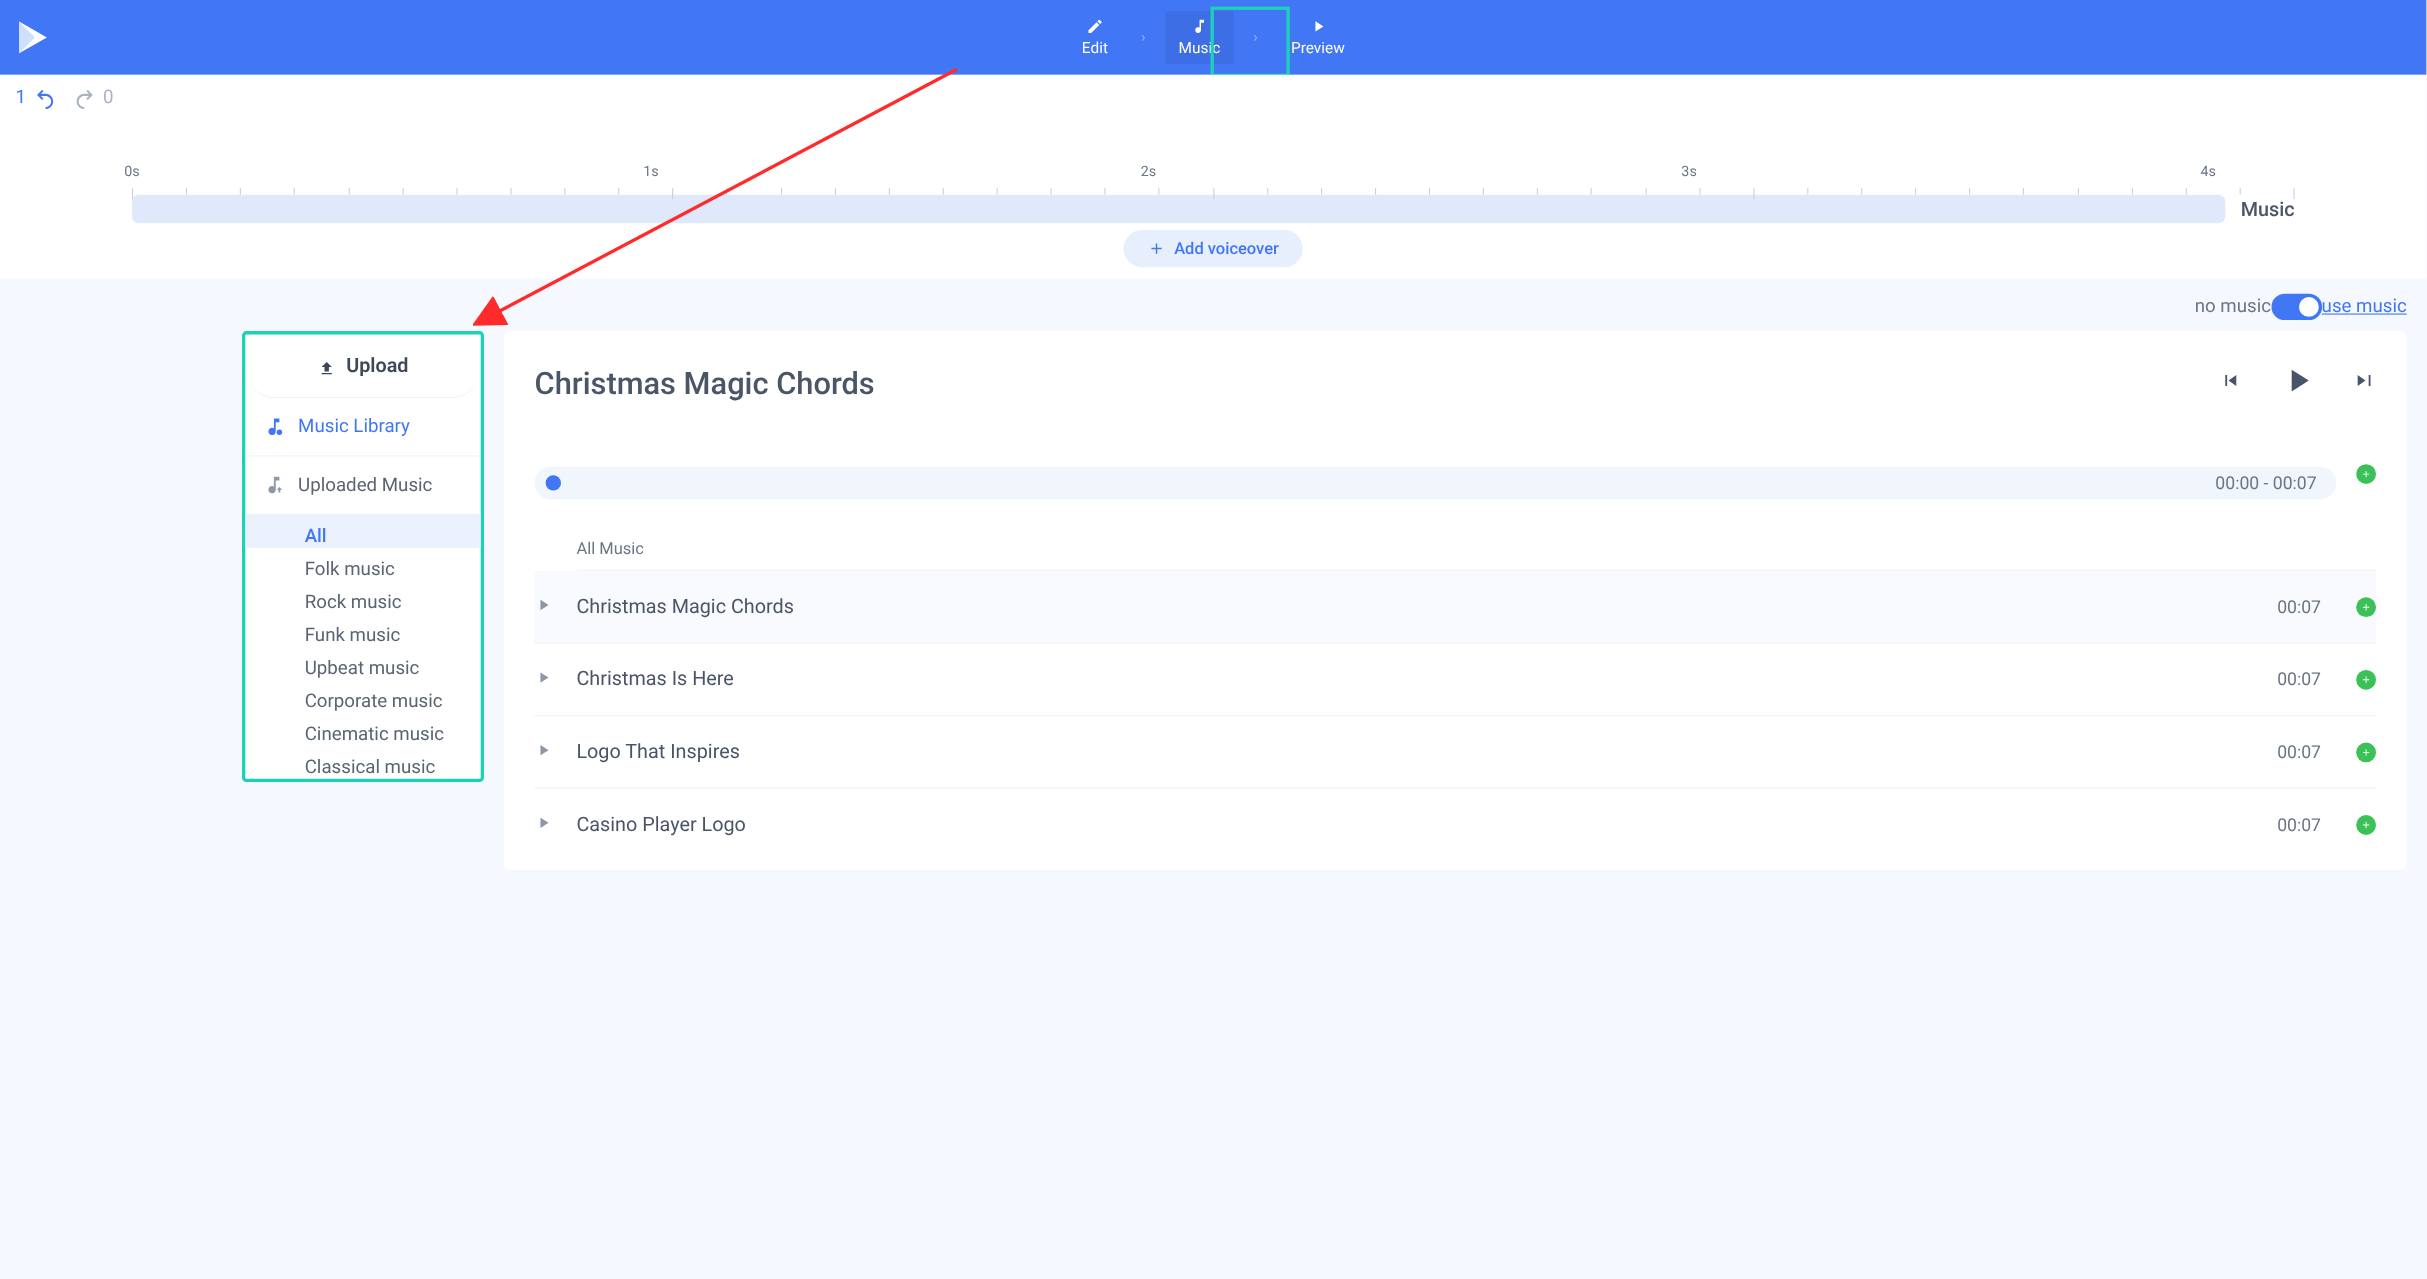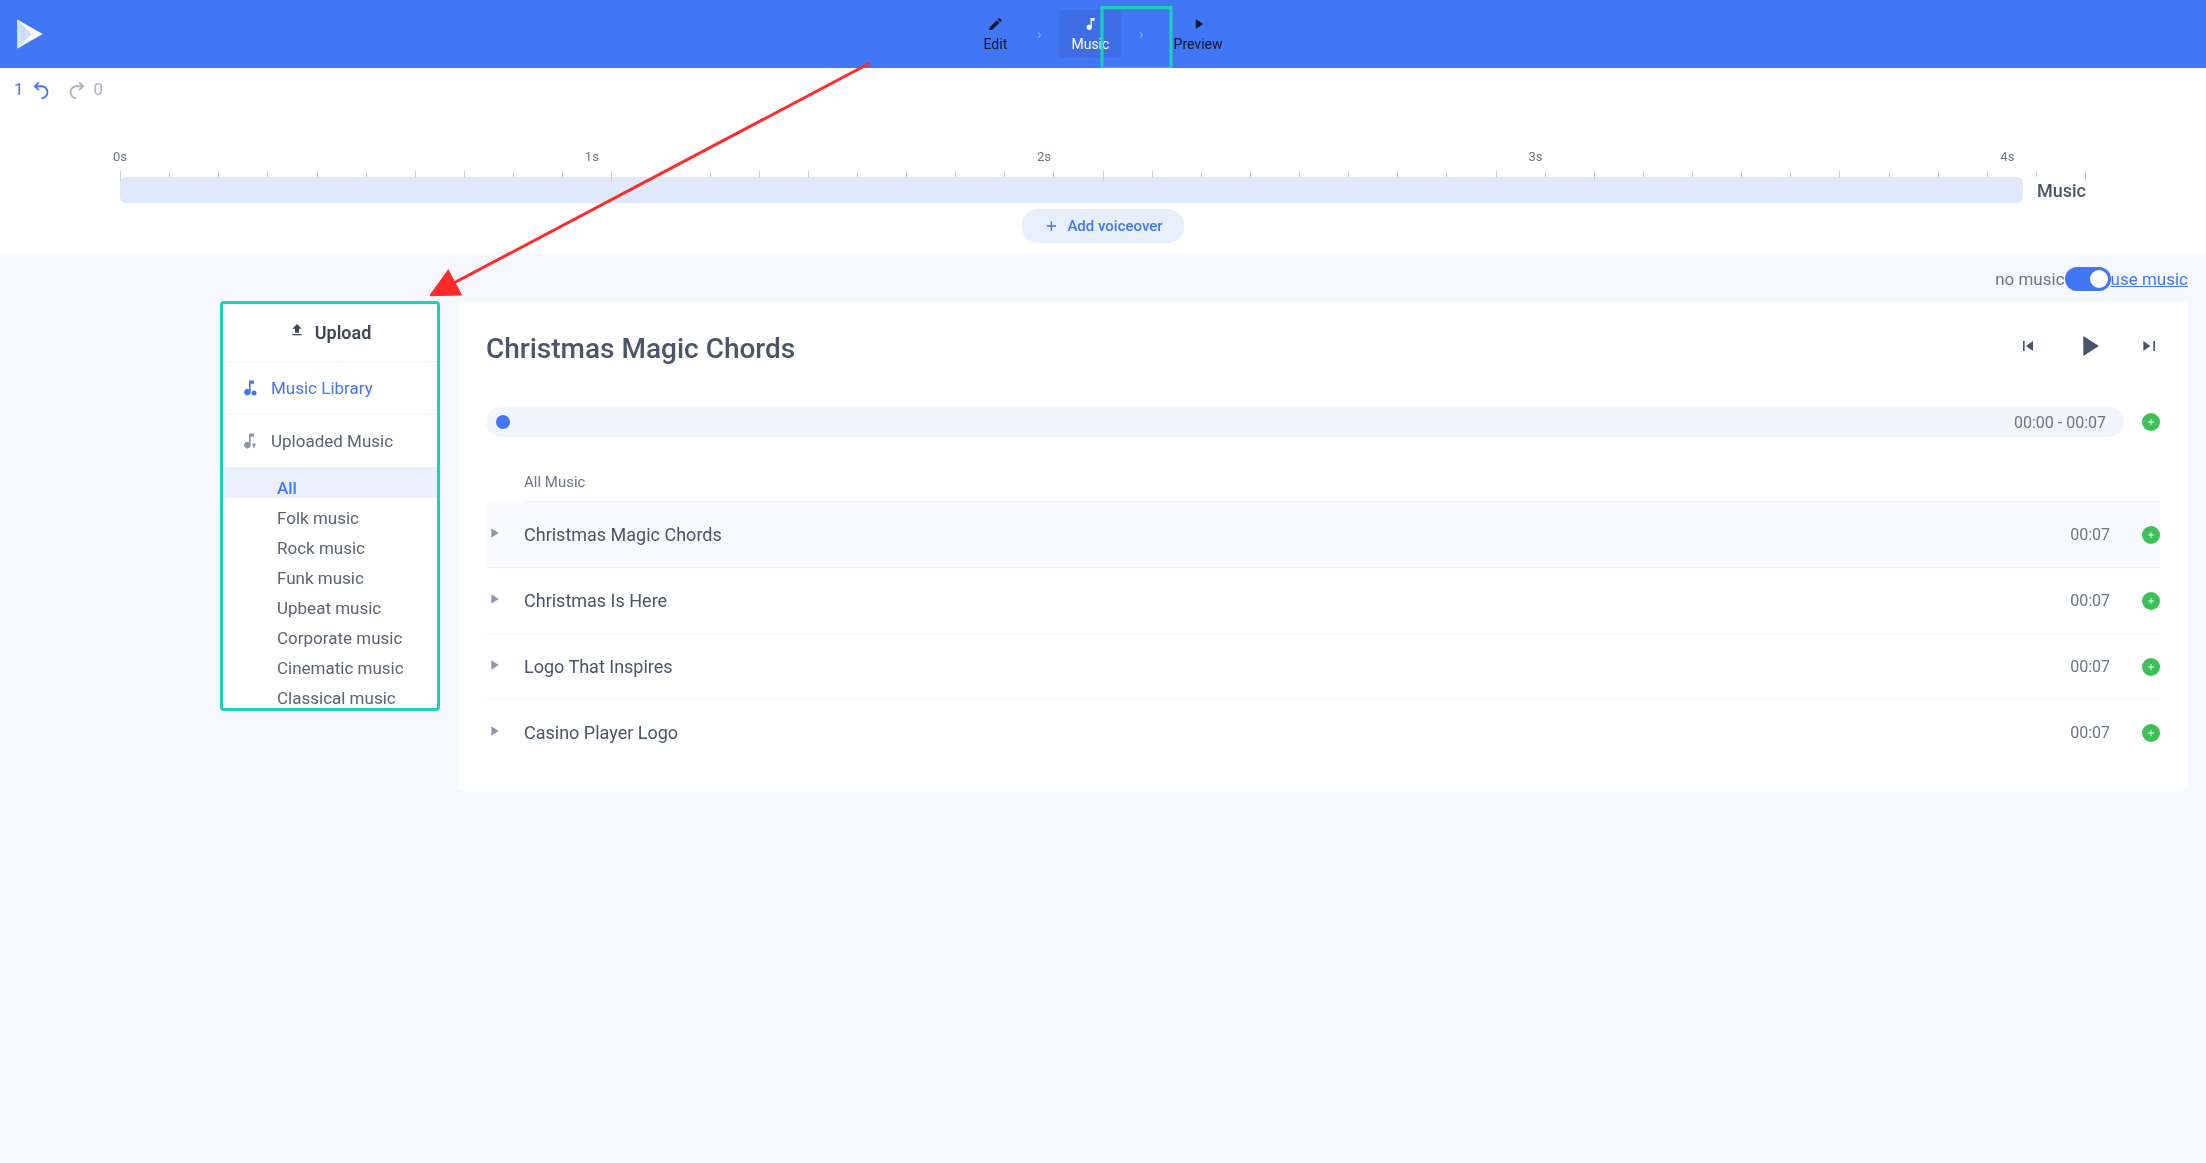--- a/index.html
+++ b/index.html
@@ -1,21 +1,21 @@
 <!DOCTYPE html>
 <html><head>
 <meta charset="utf-8">
 <style>
   * { box-sizing: border-box; margin: 0; padding: 0; }
   body { font-family: -apple-system, BlinkMacSystemFont, "Segoe UI", Roboto, sans-serif; background: #f5f8fe; color: #4a5568; overflow: hidden; }
 
   .topbar { background: #4176f5; height: 68px; display: flex; align-items: center; position: relative; }
   .logo { margin-left: 12px; width: 36px; height: 36px; }
   .top-tabs { position: absolute; left: 50%; transform: translateX(-50%); display: flex; align-items: center; gap: 18px; }
-  .top-tab { display: flex; flex-direction: column; align-items: center; gap: 4px; color: #0f172a; cursor: pointer; padding: 6px 12px; font-size: 14px; }
+  .top-tab { display: flex; flex-direction: column; align-items: center; gap: 4px; color: #ffffff; cursor: pointer; padding: 6px 12px; font-size: 14px; }
   .top-tab.active { color: #fff; background: #3d6ee6; border-radius: 2px; }
   .top-tab-highlight { position: absolute; border: 3px solid #1dd1b8; left: 50%; transform: translateX(-50%); top: -4px; height: 64px; width: 72px; margin-left: 34px; pointer-events: none; }
   .chev-sep { color: #8fb0f9; font-size: 14px; }
 
   .toolbar2 { background: #fff; height: 185px; position: relative; }
   .undo-redo { display: flex; align-items: center; gap: 14px; padding: 10px 14px; font-size: 17px; }
   .undo-group, .redo-group { display: flex; align-items: center; gap: 6px; cursor: pointer; }
   .undo-group { color: #4176f5; }
   .redo-group { color: #aab3c0; }
 
@@ -33,38 +33,38 @@
 
   .music-toggle-row { display:flex; justify-content:flex-end; align-items:center; padding:14px 18px 10px; font-size:17px; }
   .toggle-label-off { color:#6b7684; }
   .toggle-label-on { color:#4176f5;text-decoration:underline; }
   .toggle { width:46px; height:24px; background:#4176f5; border-radius:14px; position:relative; cursor:pointer; }
   .toggle-knob { width:18px; height:18px; background:#fff; border-radius:50%; position:absolute; top:3px; right:3px; }
   
 
   .content-row { display:flex; gap:18px; padding:0 18px; align-items:flex-start;}
   .side-panel { width:220px; background:#fff; border-radius:4px; border:3px solid #1dd1b8; overflow:hidden;}
-  .upload-btn { display:flex; align-items:flex-start; justify-content:center; gap:10px; padding:18px; font-size:18px; font-weight:600; color:#3d4756; border-bottom:1px solid #eef1f6; cursor:pointer;}
+  .upload-btn { display:flex; align-items:flex-end; justify-content:center; gap:10px; padding:18px; font-size:18px; font-weight:600; color:#3d4756; border-bottom:1px solid #eef1f6; cursor:pointer;border-radius:27px;}
   .side-item { display:flex; align-items:center; gap:12px; padding:16px 16px; font-size:17px; color:#5b6472; border-bottom:1px solid #eef1f6; cursor:pointer;}
   .side-item.active { color:#4176f5; }
   .side-item .ic { width:20px; height:20px; flex-shrink:0; }
   .sub-list { }
   .sub-item { padding:10px 16px 0 54px; font-size:17px; color:#5b6472; cursor:pointer;}
   .sub-item.active { background:#eaf1fd; color:#4176f5; font-weight:500;}
 
   .player-panel { flex:1; background:#fff; border-radius:6px; padding:28px 28px 0 28px; min-height:490px; position:relative; overflow:hidden;}
   .now-playing-row { display:flex; align-items:center; justify-content:space-between; }
   .now-title { font-size:28px; color:#4a5568; font-weight:500;}
   .player-controls { display:flex; align-items:center; gap:34px; }
   .pc-btn { color:#49536a; cursor:pointer; }
   .pc-play svg { width:34px; height:34px; }
   .pc-prev svg, .pc-next svg { width:20px; height:20px; }
 
   .seek-row { display:flex; align-items:center; gap:18px; margin-top:40px;}
-  .seek-bar { flex:1; height:30px; background:#f1f5fc; border-radius:16px; position:relative; }
+  .seek-bar { flex:1; height:30px; background:#f1f5fc; border-radius:16px; position:relative;margin-top:17px; }
   .seek-dot { width:14px; height:14px; background:#4176f5; border-radius:50%; position:absolute; left:10px; top:50%; transform:translateY(-50%);}
   .seek-time { color:#6b7684; font-size:16px; position:absolute; right:18px; top:50%; transform:translateY(-50%);}
   .plus-circle { width:18px; height:18px; border-radius:50%; background:#3cc158; display:flex; align-items:center; justify-content:center; cursor:pointer; flex-shrink:0;}
   .plus-circle svg { width:10px; height:10px; }
 
   .list-header { padding:14px 0 10px; color:#6b7684; font-size:15px; border-bottom:1px solid #eef1f6; margin-top:22px;margin-left:38px;}
   .track-row { display:flex; align-items:center; gap:22px; padding:22px 0; border-bottom:1px solid #eef1f6;}
   .track-row.sel { background:#f8fafd; }
   .track-play { color:#8d97a8; cursor:pointer; }
   .track-name { flex:1; font-size:18px; color:#4a5568;}

